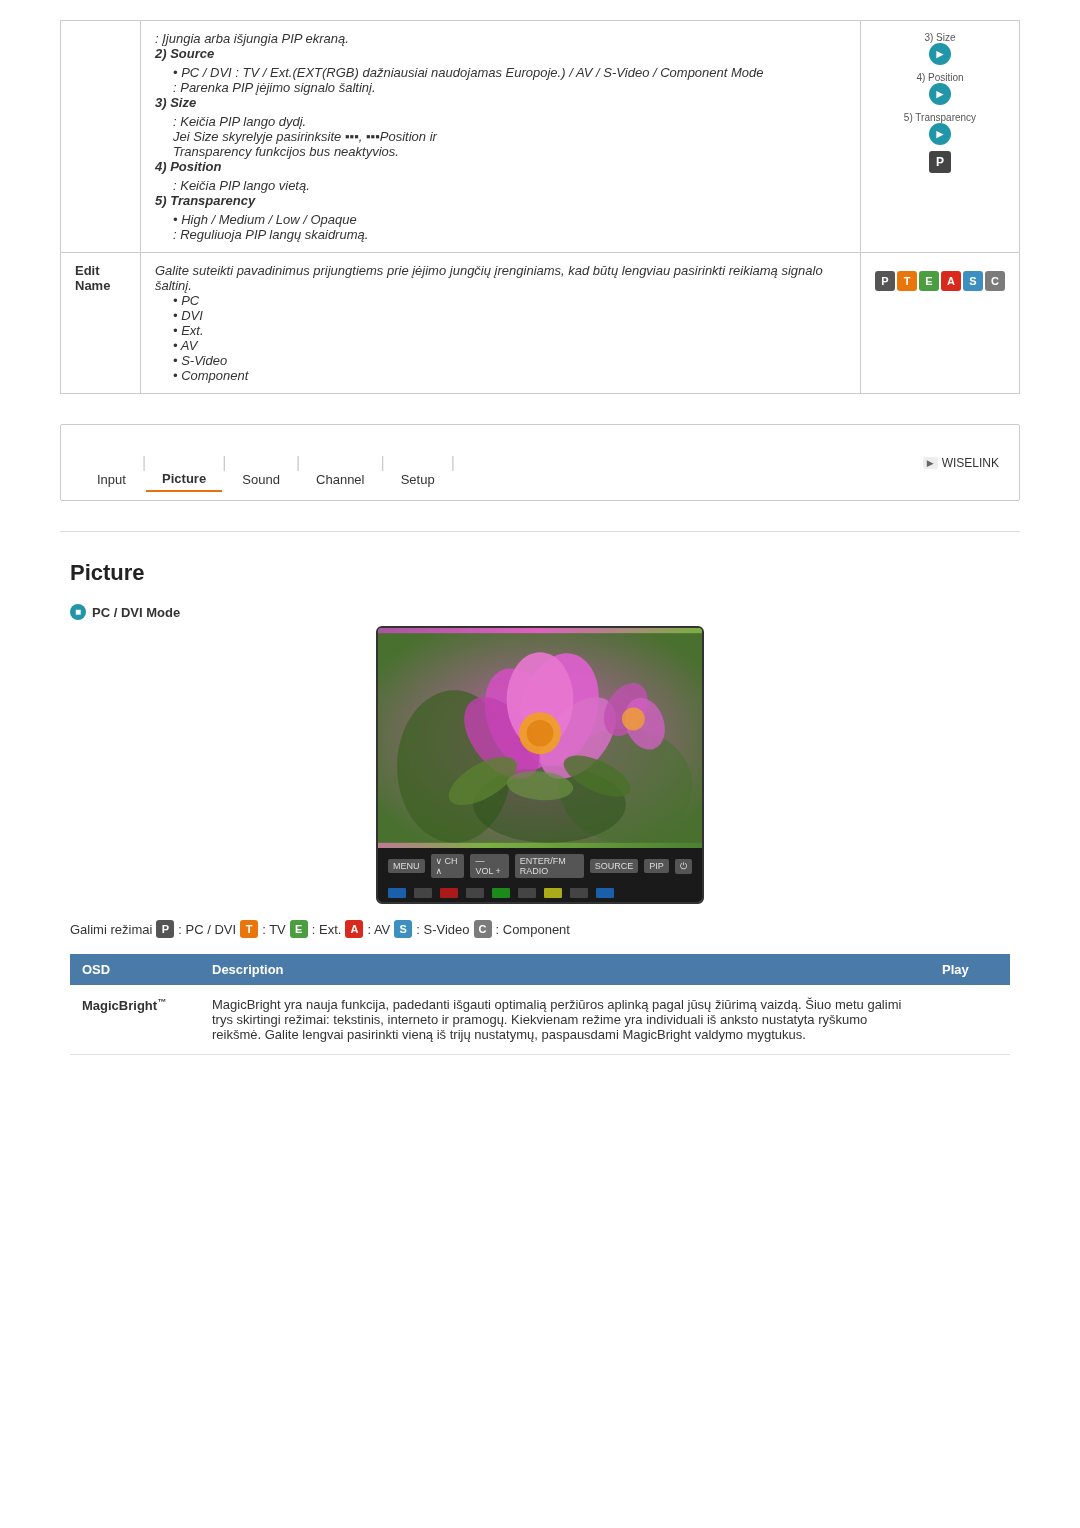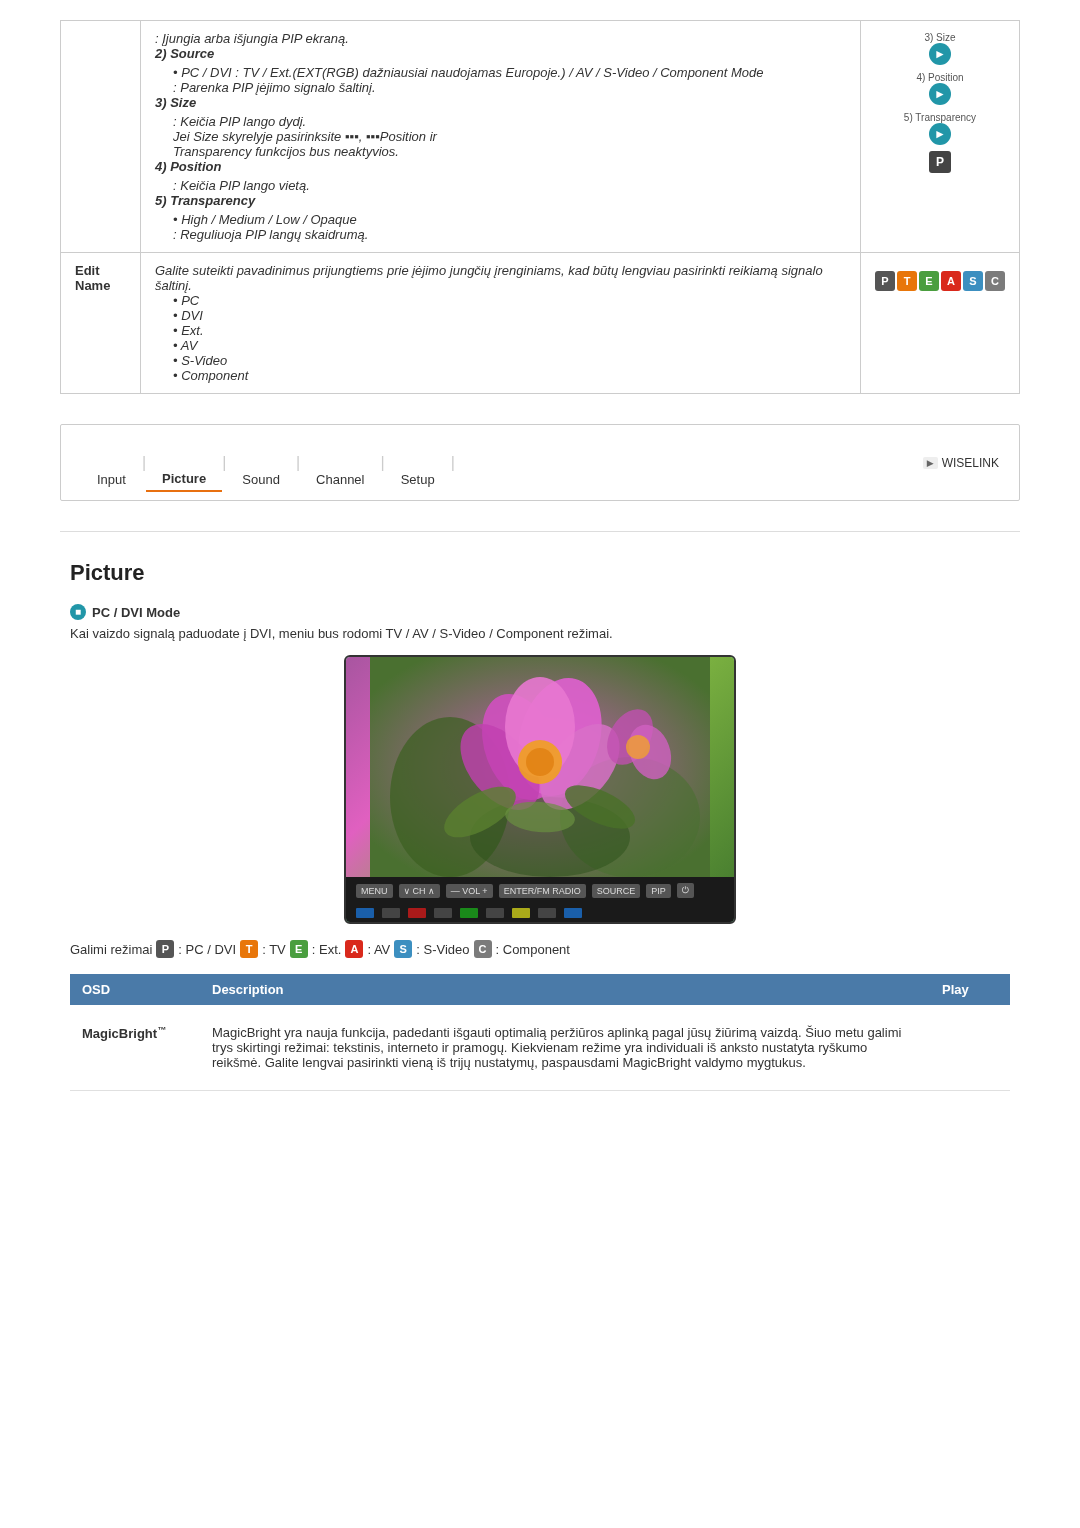--- a/index.html
+++ b/index.html
@@ -184,21 +184,21 @@
       padding-left: 0;
     }
 
     
     .tv-container {
       display: flex;
       justify-content: center;
       margin-bottom: 16px;
     }
     .tv-frame {
-      width: 392px;
+      width: 328px;
       border: 2px solid #333;
       border-radius: 6px;
       overflow: hidden;
       background: #86efac;
     }
     .tv-screen {
       width: 100%;
       height: 220px;
       background: linear-gradient(135deg, #a855a0 0%, #e060c0 30%, #7ab040 60%, #4a8030 100%);
       position: relative;
@@ -270,21 +270,21 @@
     .osd-table th {
       background: #4a7aa8;
       color: white;
       padding: 8px 12px;
       text-align: left;
       font-weight: bold;
     }
     .osd-table th.play-col {
     }
     .osd-table td {
-      padding: 20px 12px;
+      padding: 12px 12px;
       border-bottom: 1px solid #e0e0e0;
       vertical-align: top;
     }
     .osd-table td.term-col {
       font-weight: bold;
       white-space: nowrap;
       width: 130px;
     }
     .osd-table td.play-col {
       width: 80px;
@@ -390,21 +390,20 @@
 
   <hr style="border:none;border-top:1px solid #ddd;margin-bottom:28px;">
 
   <div class="picture-section">
     <h2 class="picture-title">Picture</h2>
 
     <div class="note-heading">
       <span class="note-icon">■</span>
       <span>PC / DVI Mode</span>
     </div>
-    <div class="note-text">Kai vaizdo signalą paduodate į DVI, meniu bus rodomi TV / AV / S-Video / Component režimai.</div>
 
     <div class="tv-container">
       <div class="tv-frame">
         <div class="tv-screen">
           
           <svg class="flower-svg" viewBox="0 0 340 220" xmlns="http://www.w3.org/2000/svg">
             <defs>
               <radialGradient id="bg-grad" cx="50%" cy="50%" r="60%">
                 <stop offset="0%" style="stop-color:#c060b0;stop-opacity:1"></stop>
                 <stop offset="100%" style="stop-color:#4a7030;stop-opacity:1"></stop>

